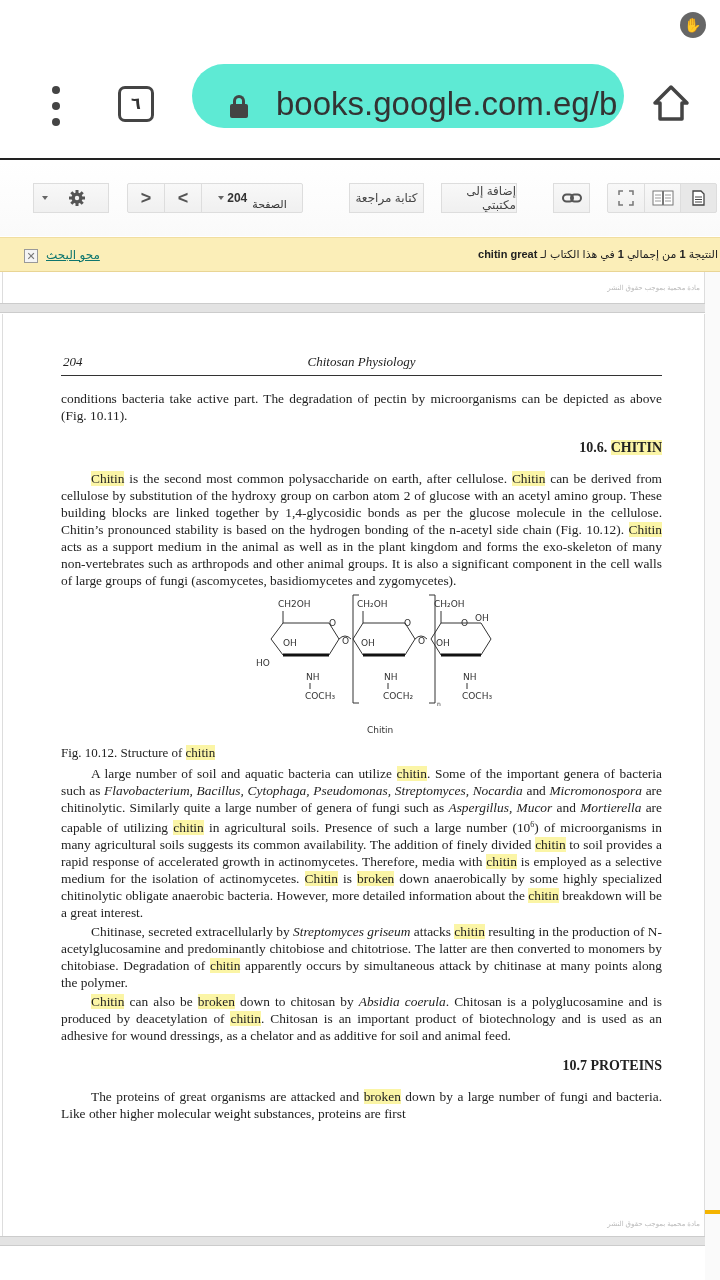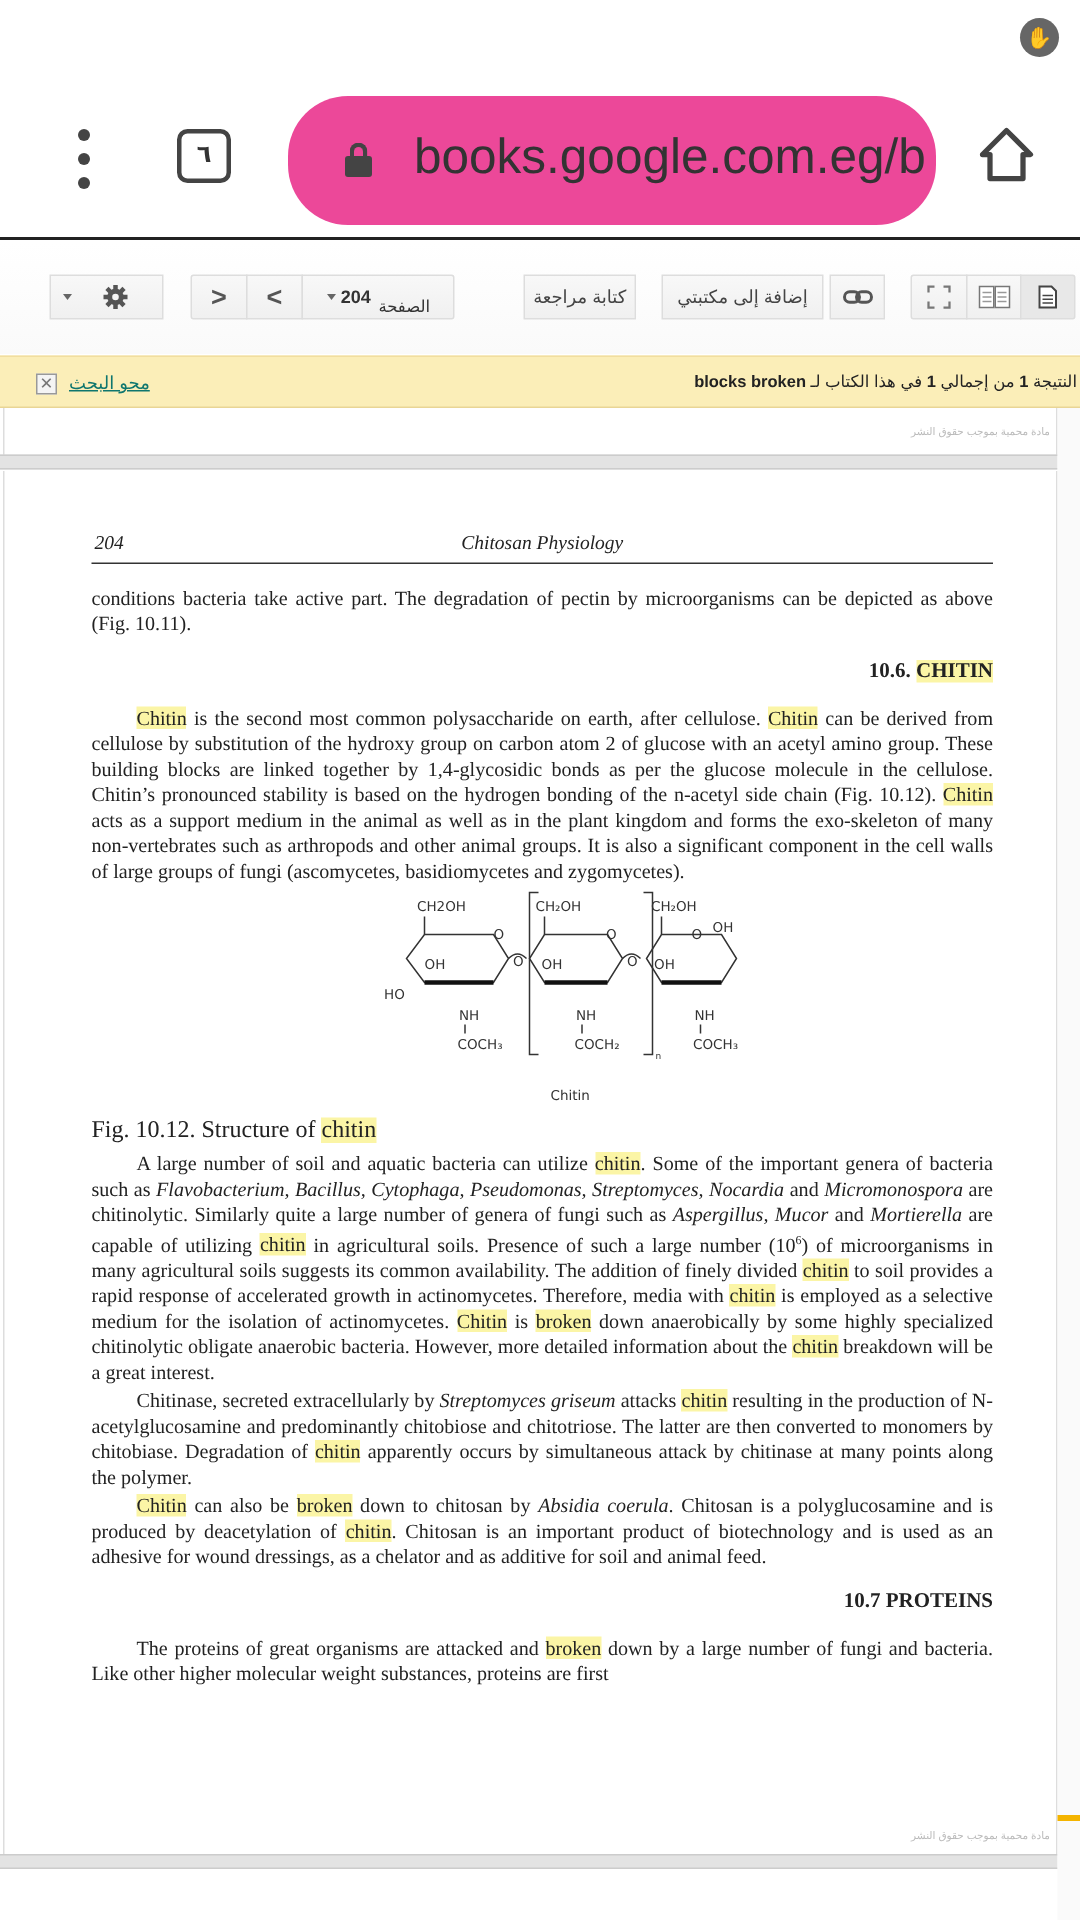--- a/index.html
+++ b/index.html
@@ -22,21 +22,21 @@
   .sb-sim { width: 20px; height: 24px; background: #666; color: #fff; font-size: 16px; font-weight: bold; text-align: center; line-height: 24px; border-radius: 2px; }
   .sb-cast { width: 30px; height: 24px; border: 3px solid #666; border-radius: 3px; position: relative; }
   .sb-cast:after { content: ""; position: absolute; left: -3px; bottom: -3px; width: 14px; height: 14px; border-top: 3px solid #666; border-right: 3px solid #666; border-radius: 0 14px 0 0; background: #fff; }
   .sb-right { position: absolute; right: 14px; top: 12px; width: 26px; height: 26px; border-radius: 50%; background: #666; color: #fff; text-align: center; line-height: 26px; font-size: 14px; }
 
   
   .browserbar { position: absolute; left: 0; top: 50px; width: 720px; height: 110px; background: #fff; border-bottom: 2px solid #222; }
   .menu-dots { position: absolute; left: 44px; top: 36px; width: 24px; height: 40px; display: flex; flex-direction: column; align-items: center; justify-content: space-between; }
   .menu-dots i { display: block; width: 8px; height: 8px; border-radius: 50%; background: #444; }
   .tabs-count { position: absolute; left: 118px; top: 36px; width: 36px; height: 36px; border: 3px solid #444; border-radius: 7px; text-align: center; line-height: 30px; font-size: 16px; font-weight: bold; color: #333; }
-  .urlbar { position: absolute; left: 192px; top: 14px; width: 432px; height: 86px; background: #ec4899; border-radius: 40px; }
+  .urlbar { position: absolute; left: 192px; top: 14px; width: 432px; height: 64px; background: #5eead4; border-radius: 40px; }
   .lock { position: absolute; left: 38px; top: 31px; width: 18px; height: 22px; }
   .lock .shackle { position: absolute; left: 3px; top: 0; width: 12px; height: 12px; border: 3px solid #444; border-bottom: none; border-radius: 6px 6px 0 0; }
   .lock .body { position: absolute; left: 0; top: 9px; width: 18px; height: 14px; background: #444; border-radius: 2px; }
   .url-text { position: absolute; left: 84px; top: 20px; width: 340px; overflow: hidden; white-space: nowrap; font-size: 33px; color: #333; line-height: 40px; }
   .home-btn { position: absolute; left: 652px; top: 34px; width: 38px; height: 38px; }
 
   
   .toolbar { position: absolute; left: 0; top: 162px; width: 720px; height: 74px; background: linear-gradient(#fff, #fafafa); }
   .tbtn { position: absolute; top: 21px; height: 30px; border: 1px solid #ddd; background: linear-gradient(#f8f8f8, #f0f0f0); border-radius: 0; font-size: 12px; color: #444; display: flex; align-items: center; justify-content: center; }
   .tbtn.seg { border-radius: 0; }
@@ -62,21 +62,21 @@
   .running-head { position: relative; height: 24px; border-bottom: 1.5px solid #333; font-style: italic; font-size: 13px; }
   .running-head .pno { position: absolute; left: 2px; top: 2px; }
   .running-head .title { position: absolute; left: 0; right: 0; top: 2px; text-align: center; }
   .para { font-size: 13.4px; line-height: 17px; text-align: justify; margin-top: 0; }
   .para.indent { text-indent: 30px; }
   .heading { font-weight: bold; font-size: 14px; margin-top: 16px; margin-bottom: 14px; text-align: right; }
   .hl { background: #fbf5a6; }
   i.sp { font-style: italic; }
 
   .figure { position: relative; height: 150px; margin-top: 4px; }
-  .fig-caption { font-size: 16px; margin-top: 2px; margin-bottom: 4px; }
+  .fig-caption { font-size: 13px; margin-top: 2px; margin-bottom: 4px; }
 </style>
 </head>
 <body>
 
 <div class="statusbar">
   <div class="sb-right">✋</div>
 </div>
 
 <div class="browserbar">
   <div class="menu-dots">
@@ -114,21 +114,21 @@
 
   <div class="tbtn seg" style="left:127px;width:38px;border-radius:2px 0 0 2px;font-size:18px;font-weight:bold;color:#555;">&gt;</div>
   <div class="tbtn seg" style="left:164px;width:38px;font-size:18px;font-weight:bold;color:#555;">&lt;</div>
   <div class="tbtn seg" style="left:201px;width:102px;border-radius:0 2px 2px 0;">
     <span style="position:absolute;left:16px;top:12px;width:0;height:0;border-left:3px solid transparent;border-right:3px solid transparent;border-top:4px solid #666;"></span>
     <span style="margin-left:10px;font-weight:bold;font-size:12px;color:#333;">204</span>
     <span class="arabic" style="margin-left:5px;font-size:11px;color:#333;margin-top:12px;">الصفحة</span>
   </div>
 
   <div class="tbtn arabic" style="left:349px;width:75px;">كتابة مراجعة</div>
-  <div class="tbtn arabic" style="left:441px;width:108px;">إضافة إلى مكتبتي</div>
+  <div class="tbtn arabic" style="left:441px;width:76px;">إضافة إلى مكتبتي</div>
   <div class="tbtn" style="left:553px;width:37px;">
     <svg width="20" height="10" viewBox="0 0 20 10">
       <rect x="1" y="1.5" width="10" height="7" rx="3.5" fill="none" stroke="#555" stroke-width="2"></rect>
       <rect x="9" y="1.5" width="10" height="7" rx="3.5" fill="none" stroke="#555" stroke-width="2"></rect>
     </svg>
   </div>
   <div class="tbtn seg" style="left:607px;width:38px;border-radius:2px 0 0 2px;">
     <svg width="16" height="16" viewBox="0 0 16 16" stroke="#777" stroke-width="1.5" fill="none">
       <path d="M1 5V1h4M11 1h4v4M15 11v4h-4M5 15H1v-4"></path>
     </svg>
@@ -155,21 +155,21 @@
           <line x1="3" y1="9.5" x2="10" y2="9.5"></line>
           <line x1="3" y1="12" x2="10" y2="12"></line>
         </g>
     </svg>
   </div>
 </div>
 
 <div class="searchbar">
   <span class="clear-x">✕</span>
   <a class="clear-link">محو البحث</a>
-  <span class="result-text"><span>النتيجة</span> <b>1</b> <span>من إجمالي</span> <b>1</b> <span>في هذا الكتاب لـ</span> <b>blocks broken</b></span>
+  <span class="result-text"><span>النتيجة</span> <b>1</b> <span>من إجمالي</span> <b>1</b> <span>في هذا الكتاب لـ</span> <b>chitin great</b></span>
 </div>
 
 <div class="reader">
   <div class="prev-page-tail">
     <span class="copyright-note" style="top:12px;">مادة محمية بموجب حقوق النشر</span>
   </div>
   <div class="page-gap" style="top:31px;"></div>
 
   <div class="page">
     <div class="book">

